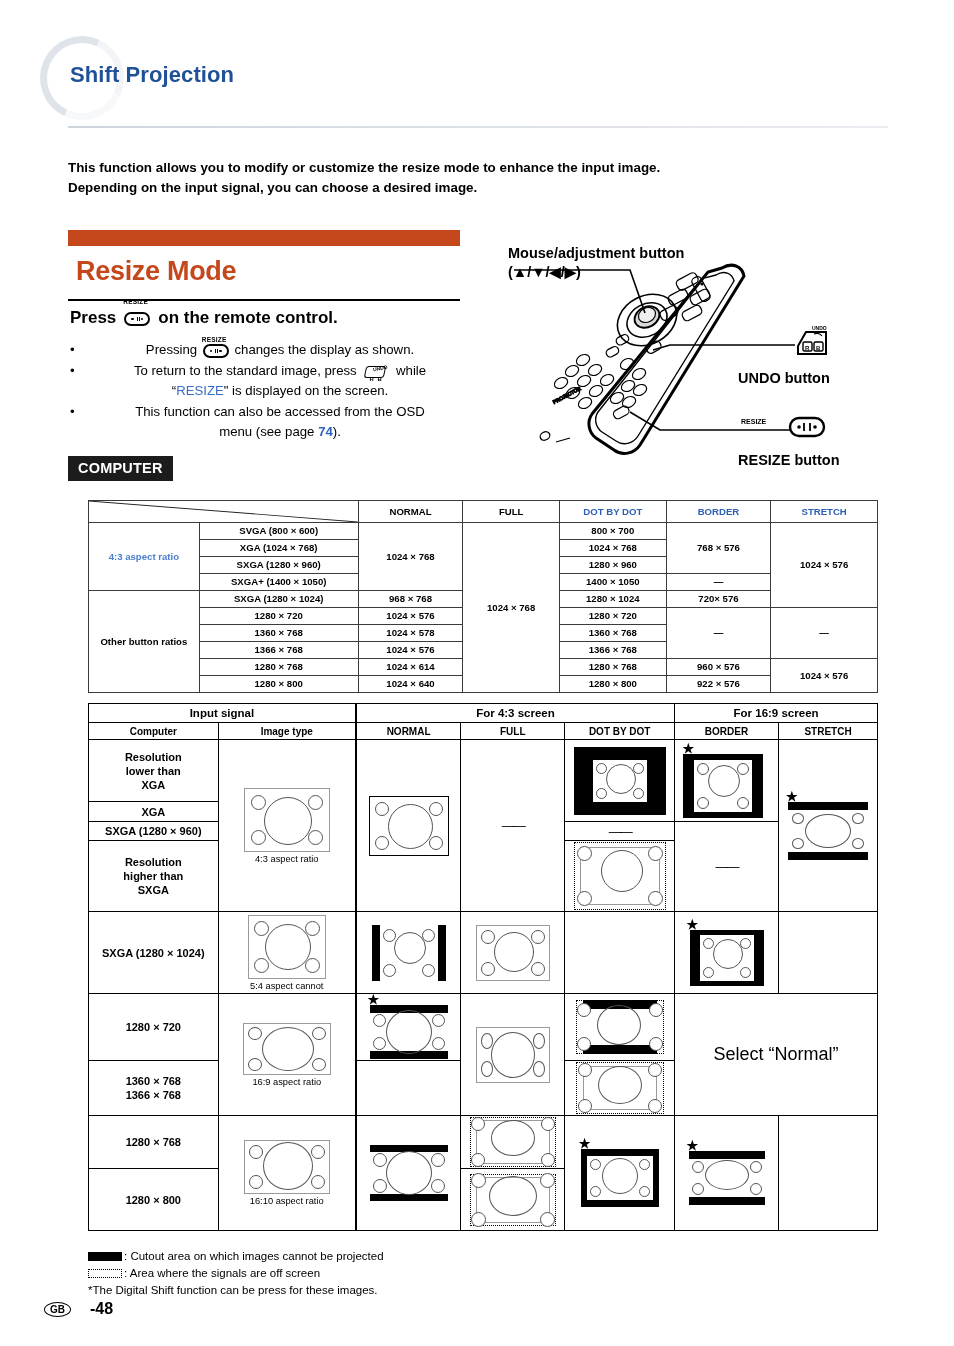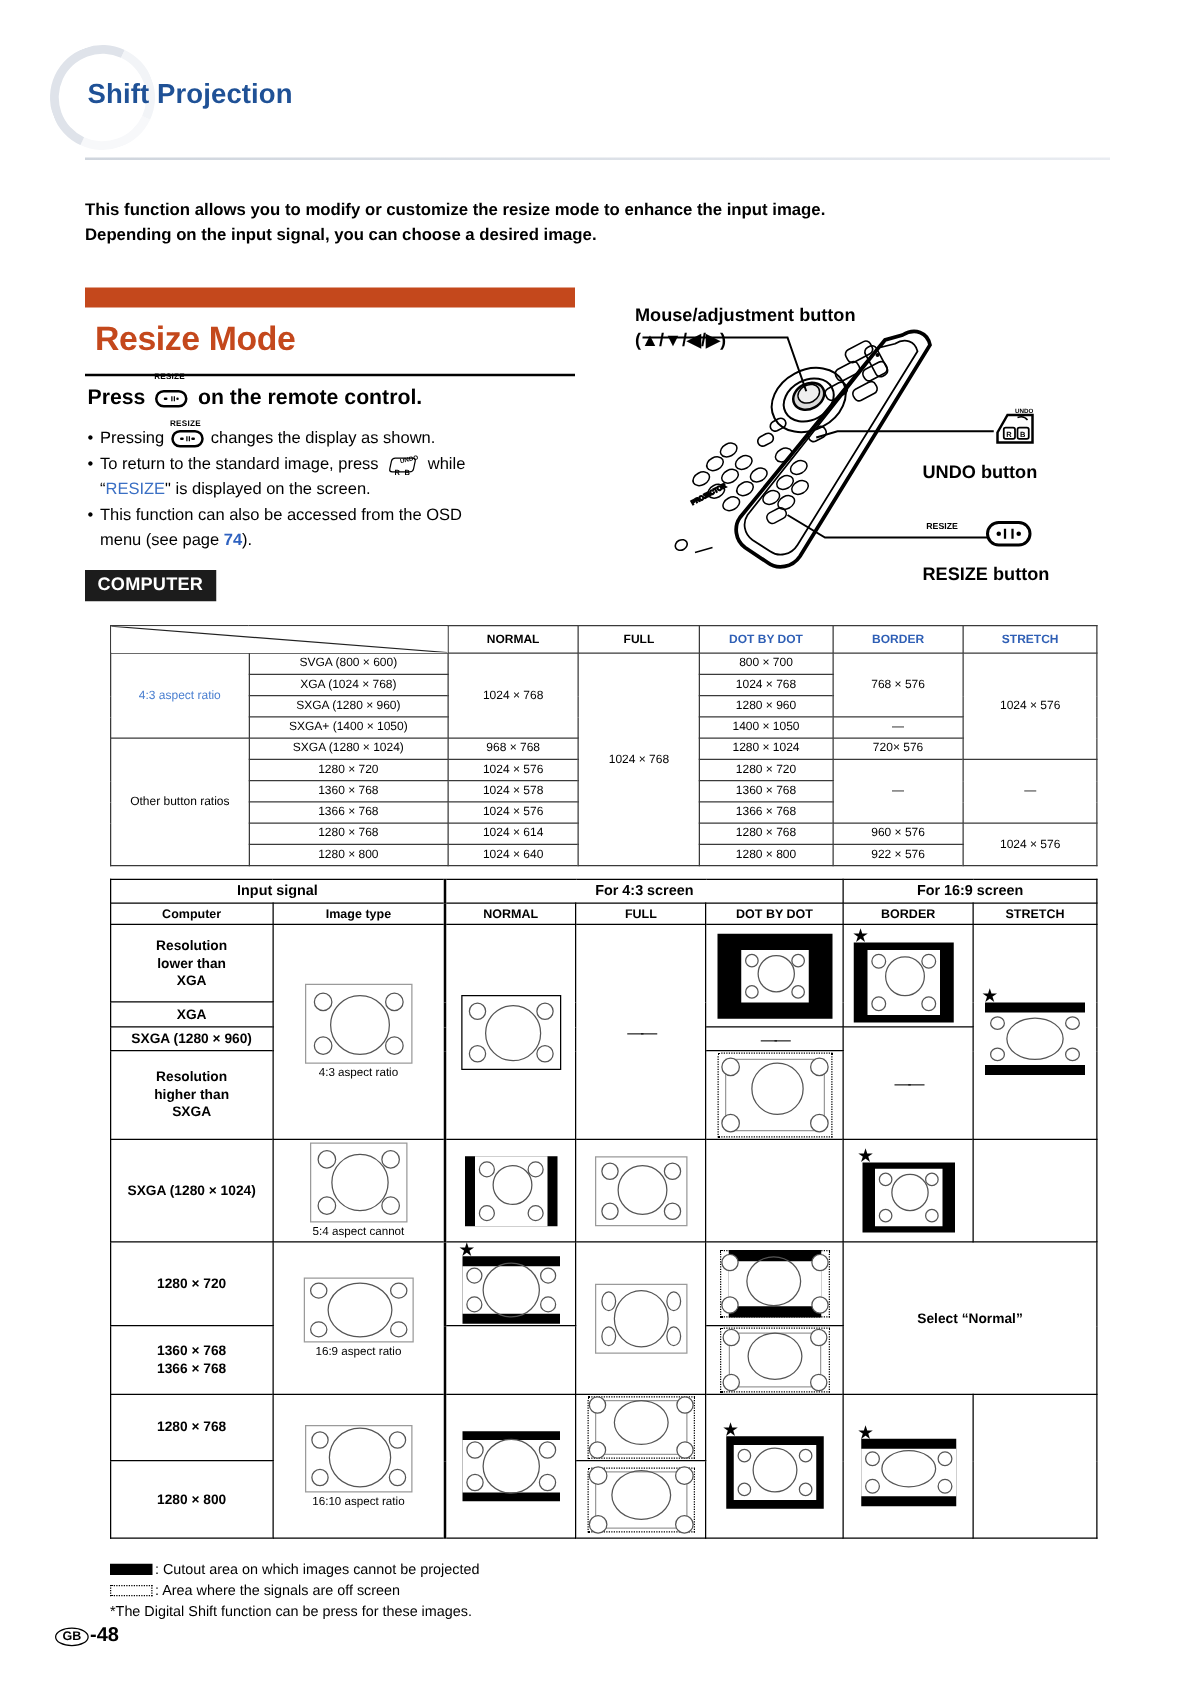--- a/index.html
+++ b/index.html
@@ -52,21 +52,21 @@
 
   .press-line {
     position:absolute; left:70px; top:308px; width:400px;
     font-size:17px; font-weight:bold;
     display:flex; align-items:center; gap:6px;
   }
   .bullets {
     position:absolute; left:70px; top:340px; width:410px;
     font-size:13.2px; line-height:20.5px;
   }
-  .bullets .bl { display:block; position:relative; padding-left:10px; }
+  .bullets .bl { display:block; position:relative; padding-left:10px;text-align:center; }
   .bullets .bl:before { content:"•"; position:absolute; left:0; top:0; }
   .blue { color:#3a6fc4; }
   .pg-link { color:#2f62c0; font-weight:bold; }
 
   
   .key-resize {
     display:inline-block; position:relative;
     width:26px; height:14px; border:2px solid #000; border-radius:7px;
     vertical-align:middle;
   }
@@ -115,21 +115,21 @@
   }
 
   
   .spec-table {
     position:absolute; left:88px; top:500px; width:790px;
     border-collapse:collapse; font-size:9.6px;
     border:1px solid #1a1a1a;
   }
   .spec-table td, .spec-table th {
     border:1px solid #3a3a3a; text-align:center; padding:2px 2px;
-    font-weight:normal; line-height:12px; background:#fff;
+    font-weight:bold; line-height:12px; background:#fff;
   }
   .spec-table thead th { font-weight:bold; font-size:9.6px; height:22px; }
   .th-blue { color:#2f5fb5; }
   .corner-cell { position:relative; padding:0; height:22px; }
   .corner-cell .diag {
     position:absolute; left:0; top:0; width:100%; height:100%;
   }
   .r-row td { height:14.5px; }
   .blue-txt { color:#4a7fd0; }
 
@@ -139,21 +139,21 @@
     border-collapse:collapse; font-size:9.6px; border:1.4px solid #000;
   }
   .dia-table td, .dia-table th {
     border:1px solid #000; text-align:center; vertical-align:middle;
     padding:1px; background:#fff;
   }
   .dia-table .grp-head { font-weight:bold; font-size:11.5px; height:19px; }
   .dia-table .col-head { font-weight:bold; font-size:10px; height:17px; }
   .dia-table .sig { font-weight:bold; font-size:11px; line-height:14px; }
   .thick-l { border-left:2.6px solid #000 !important; }
-  .sel-normal { font-weight:bold; font-size:11px; }
+  .sel-normal { font-weight:normal; font-size:18px; }
   .dash { font-size:13px; }
   .dash:before { content:"\2014\2014"; letter-spacing:-2px; }
 
   
   .mini { position:relative; display:inline-block; }
   .mini .cap { font-size:9.3px; margin-top:2px; display:block; text-align:center; }
   .frame {
     position:relative; margin:0 auto; background:#fff;
   }
   .frame.grey { border:1px solid #9a9a9a; }
@@ -162,21 +162,21 @@
   .bigc { position:absolute; border:1px solid #555; border-radius:50%; background:transparent; }
   .dotted-out {
     position:absolute; border:1.6px dotted #000;
   }
   .star { font-size:13px; font-weight:bold; line-height:10px; display:block; text-align:left; }
 
   
   .footnotes { position:absolute; left:88px; top:1248px; font-size:11.5px; line-height:17px; }
   .swatch-black { display:inline-block; width:34px; height:9px; background:#000; vertical-align:middle; margin-right:2px;}
   .swatch-dot  { display:inline-block; width:34px; height:9px; border:1.5px dotted #000; vertical-align:middle; margin-right:2px;}
-  .pagefoot { position:absolute; left:44px; top:1300px; font-size:16px; font-weight:bold; display:flex; align-items:center; gap:1px;}
+  .pagefoot { position:absolute; left:44px; top:1300px; font-size:16px; font-weight:bold; display:flex; align-items:center; gap:19px;}
   .gb-oval {
     display:inline-block; border:1.4px solid #000; border-radius:50%;
     font-size:10px; font-weight:bold; padding:1px 5px; line-height:11px;
   }
 </style>
 </head>
 <body>
 
 <div class="hdr-swoosh"></div>
 <div class="page-title">Shift Projection</div>

